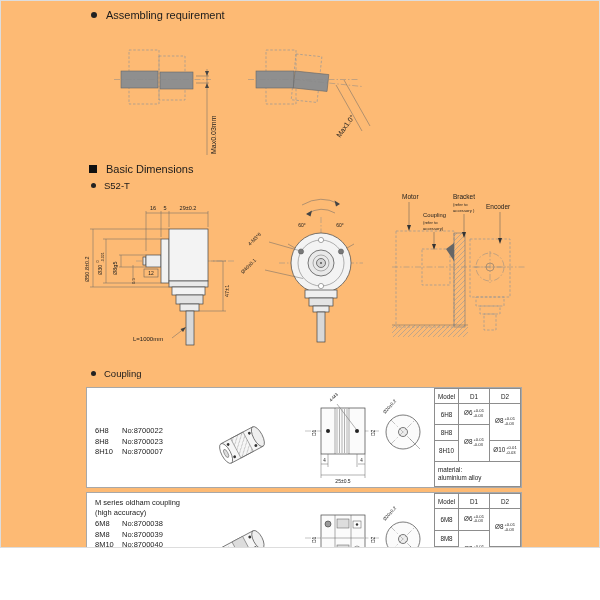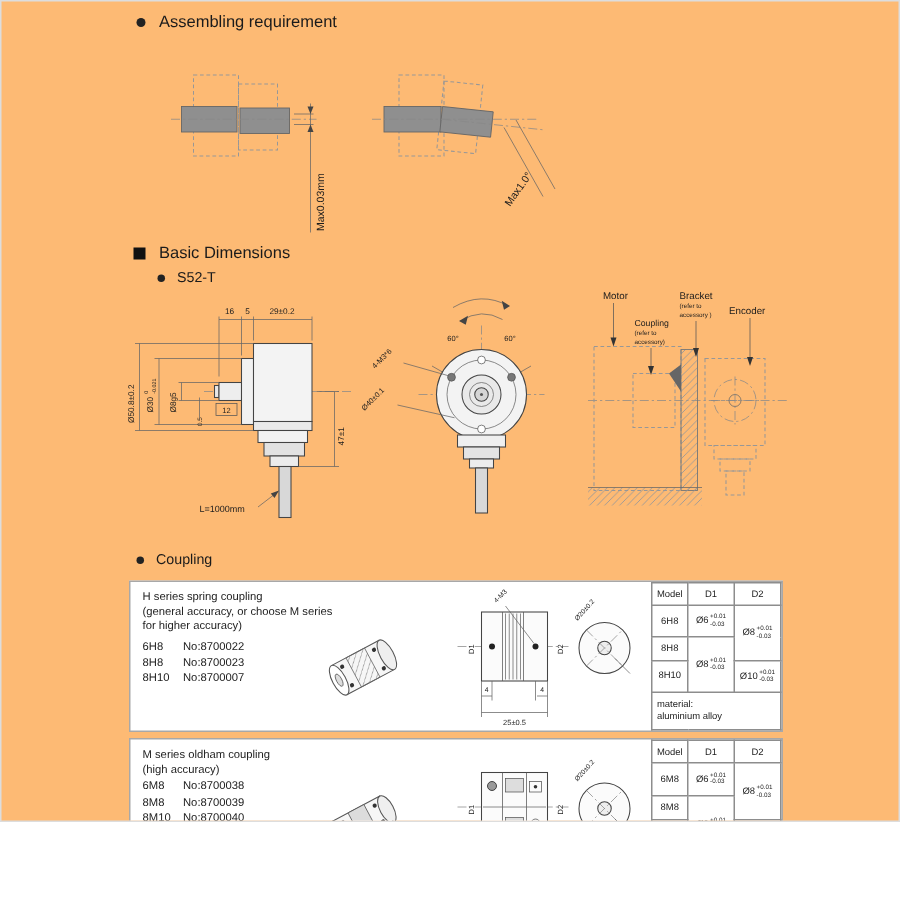--- a/index.html
+++ b/index.html
@@ -69,21 +69,21 @@
       <line x1="240" y1="46" x2="266" y2="92" class="thn"></line>
       <line x1="248" y1="41" x2="274" y2="87" class="thn"></line>
       <text transform="translate(244,99) rotate(-55)" font-size="7">Max1.0°</text>
     </g>
   </svg>
 
   <div class="sec-head" style="left:88px;top:162px;text-align:center;">
     <span class="b-sq"></span>
     <span>Basic Dimensions</span>
   </div>
-  <div class="sec-head small" style="left:104px;top:179px;">
+  <div class="sec-head small" style="left:90px;top:179px;">
     <span class="b-dot sm"></span>
     <span>S52-T</span>
   </div>
 
   <svg class="abs" style="left:75px;top:188px;" width="455" height="172" viewBox="0 0 455 172">
     <defs>
       <pattern id="hatchD" width="5" height="5" patternUnits="userSpaceOnUse">
         <path d="M0,5 L5,0" stroke="#999" stroke-width="0.6"></path>
       </pattern>
       <pattern id="hatchH" width="4" height="2.5" patternUnits="userSpaceOnUse">
@@ -216,25 +216,20 @@
       <polygon points="424,55 422,49 426,49" fill="#333"></polygon>
     </g>
   </svg>
 
   <div class="sec-head small" style="left:90px;top:367px;">
     <span class="b-dot sm"></span>
     <span>Coupling</span>
   </div>
 
   <div class="cbox" style="top:386px;height:101px;">
-    <div class="desc">
-      <div>H series spring coupling</div>
-      <div>(general accuracy, or choose M series</div>
-      <div>for higher accuracy)</div>
-    </div>
     <div class="parts" style="top:38px;">
       <div><span class="pm">6H8</span><span>No:8700022</span></div>
       <div><span class="pm">8H8</span><span>No:8700023</span></div>
       <div><span class="pm">8H10</span><span>No:8700007</span></div>
     </div>
     <svg class="abs" style="left:118px;top:26px;" width="72" height="62" viewBox="0 0 72 62">
       <g transform="translate(37,31) rotate(-28)">
         <rect x="-18" y="-11" width="36" height="22" fill="#f6f6f6" stroke="#555" stroke-width="0.7"></rect>
         <rect x="-7" y="-11" width="14" height="22" fill="url(#hatchD)" stroke="#666" stroke-width="0.5"></rect>
         <ellipse cx="18" cy="0" rx="4.5" ry="11" fill="#efefef" stroke="#555" stroke-width="0.7"></ellipse>

